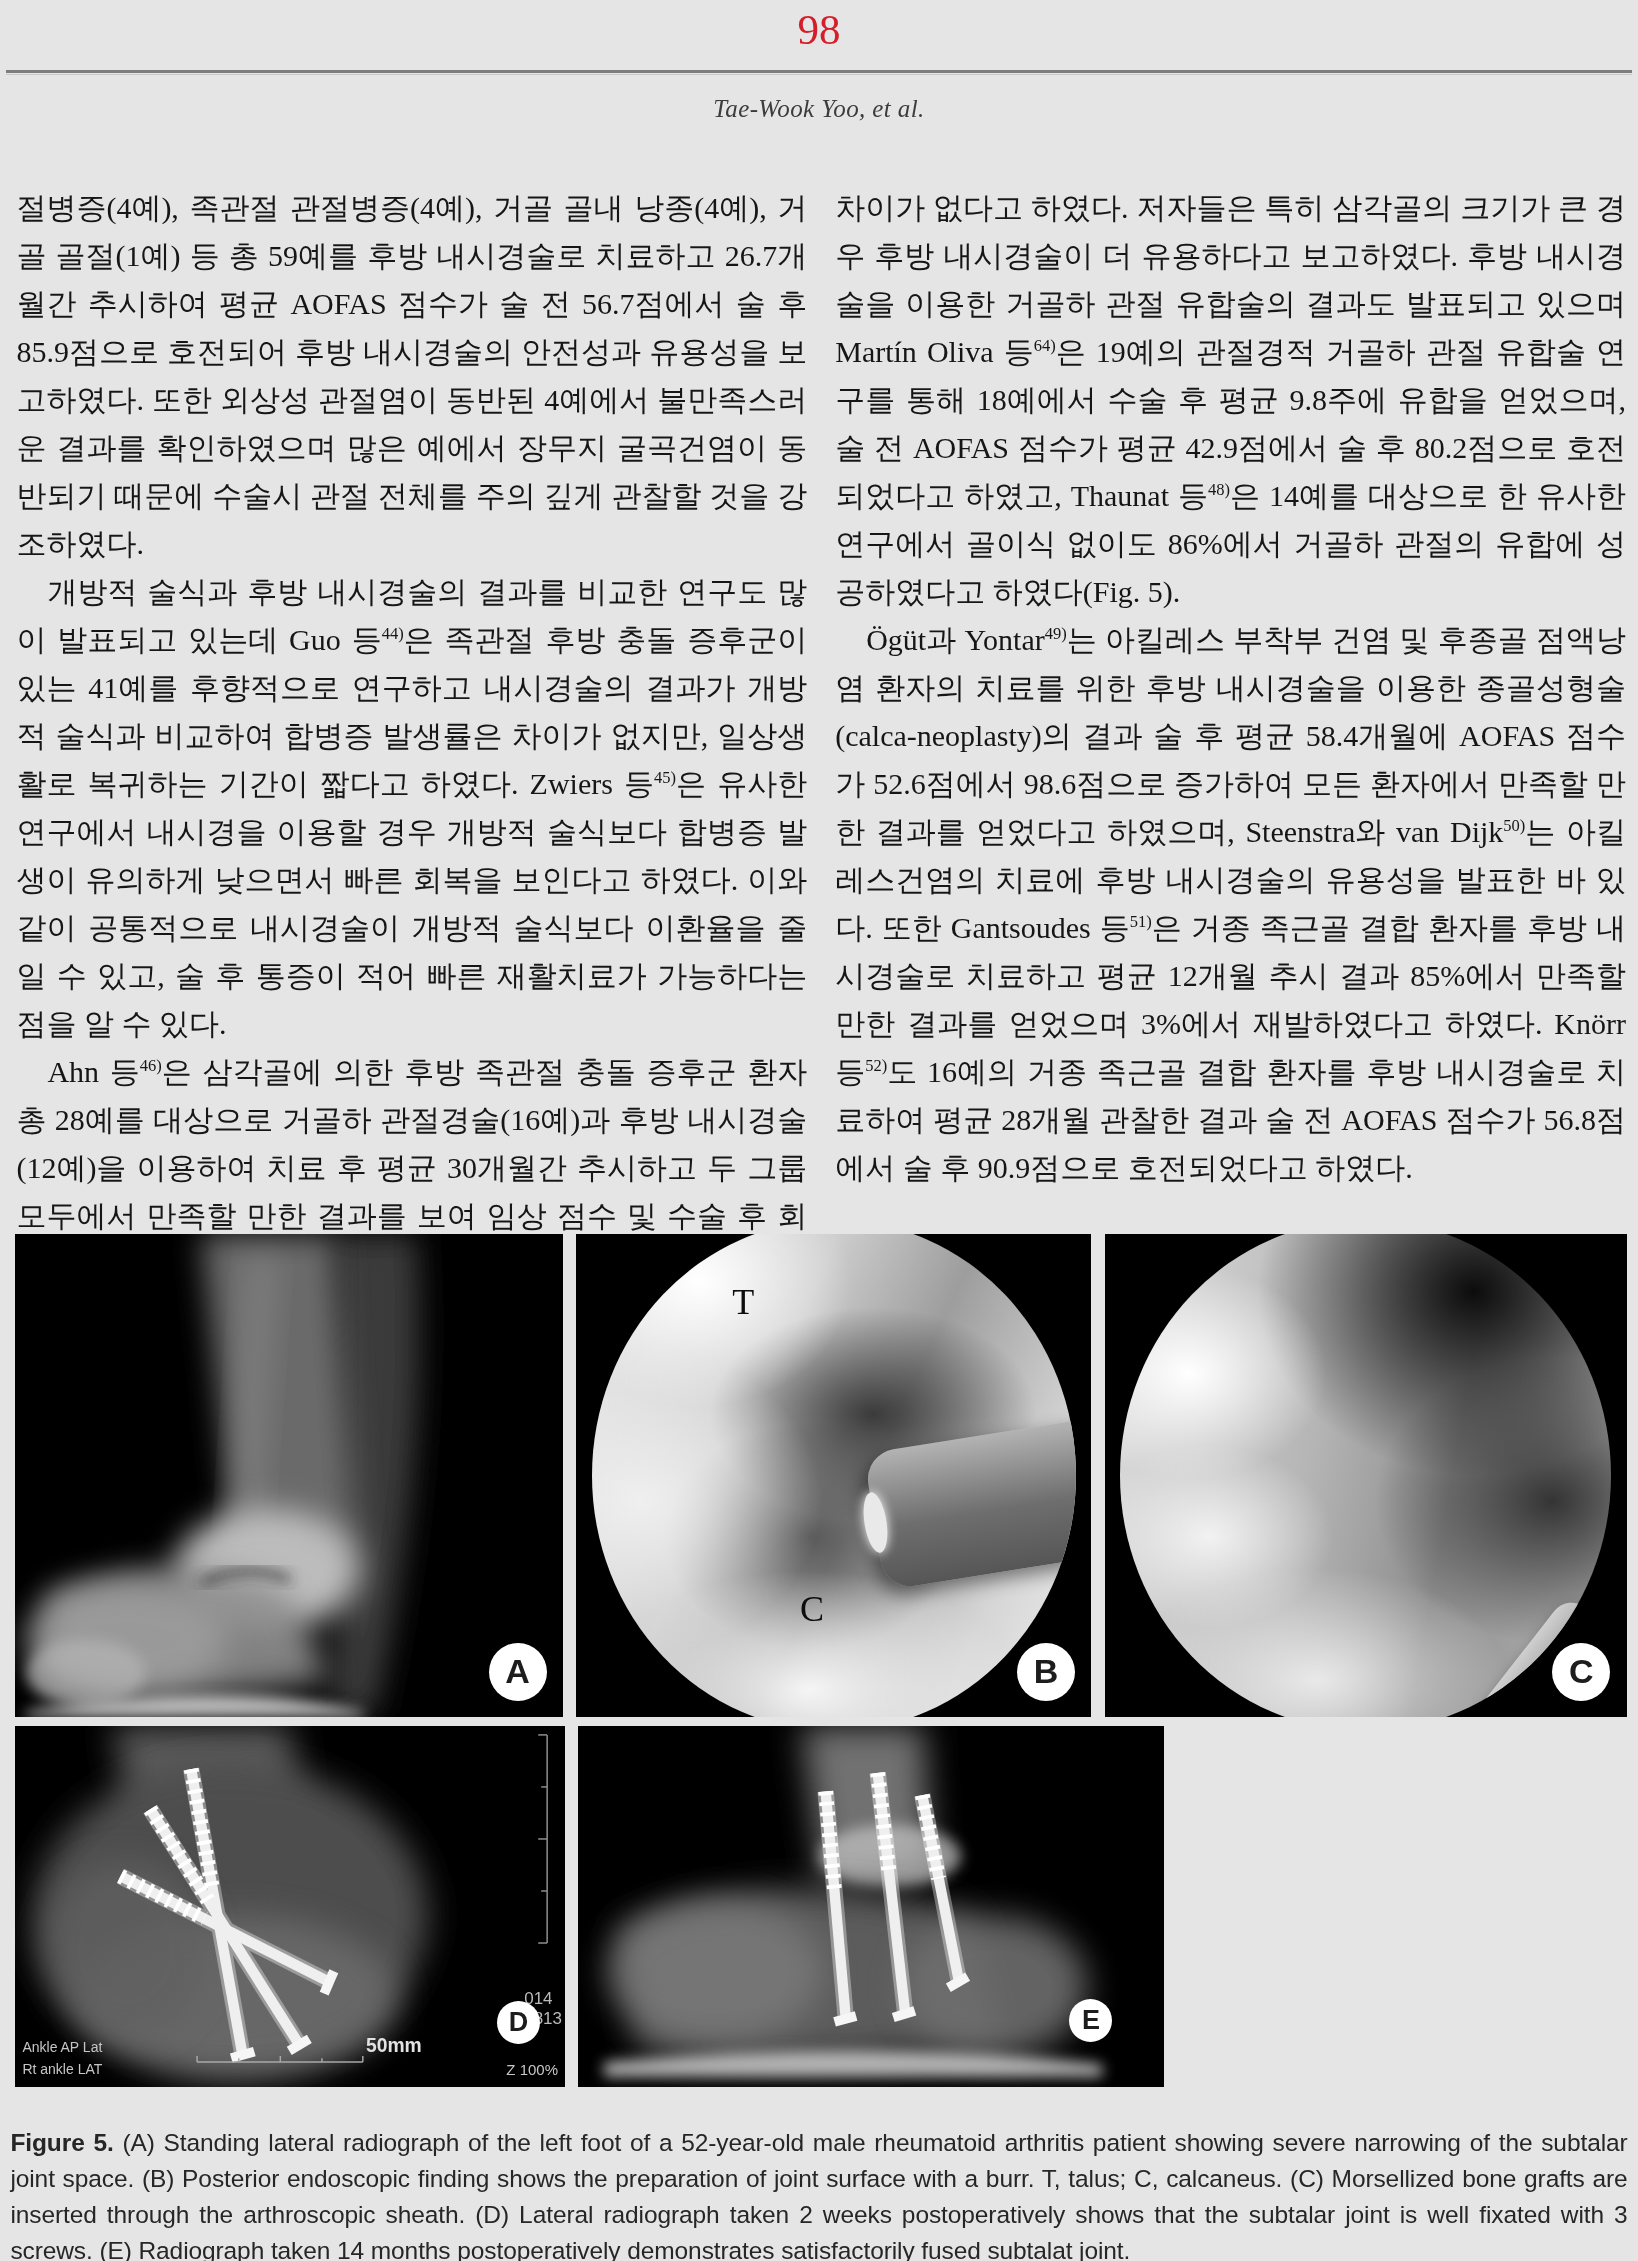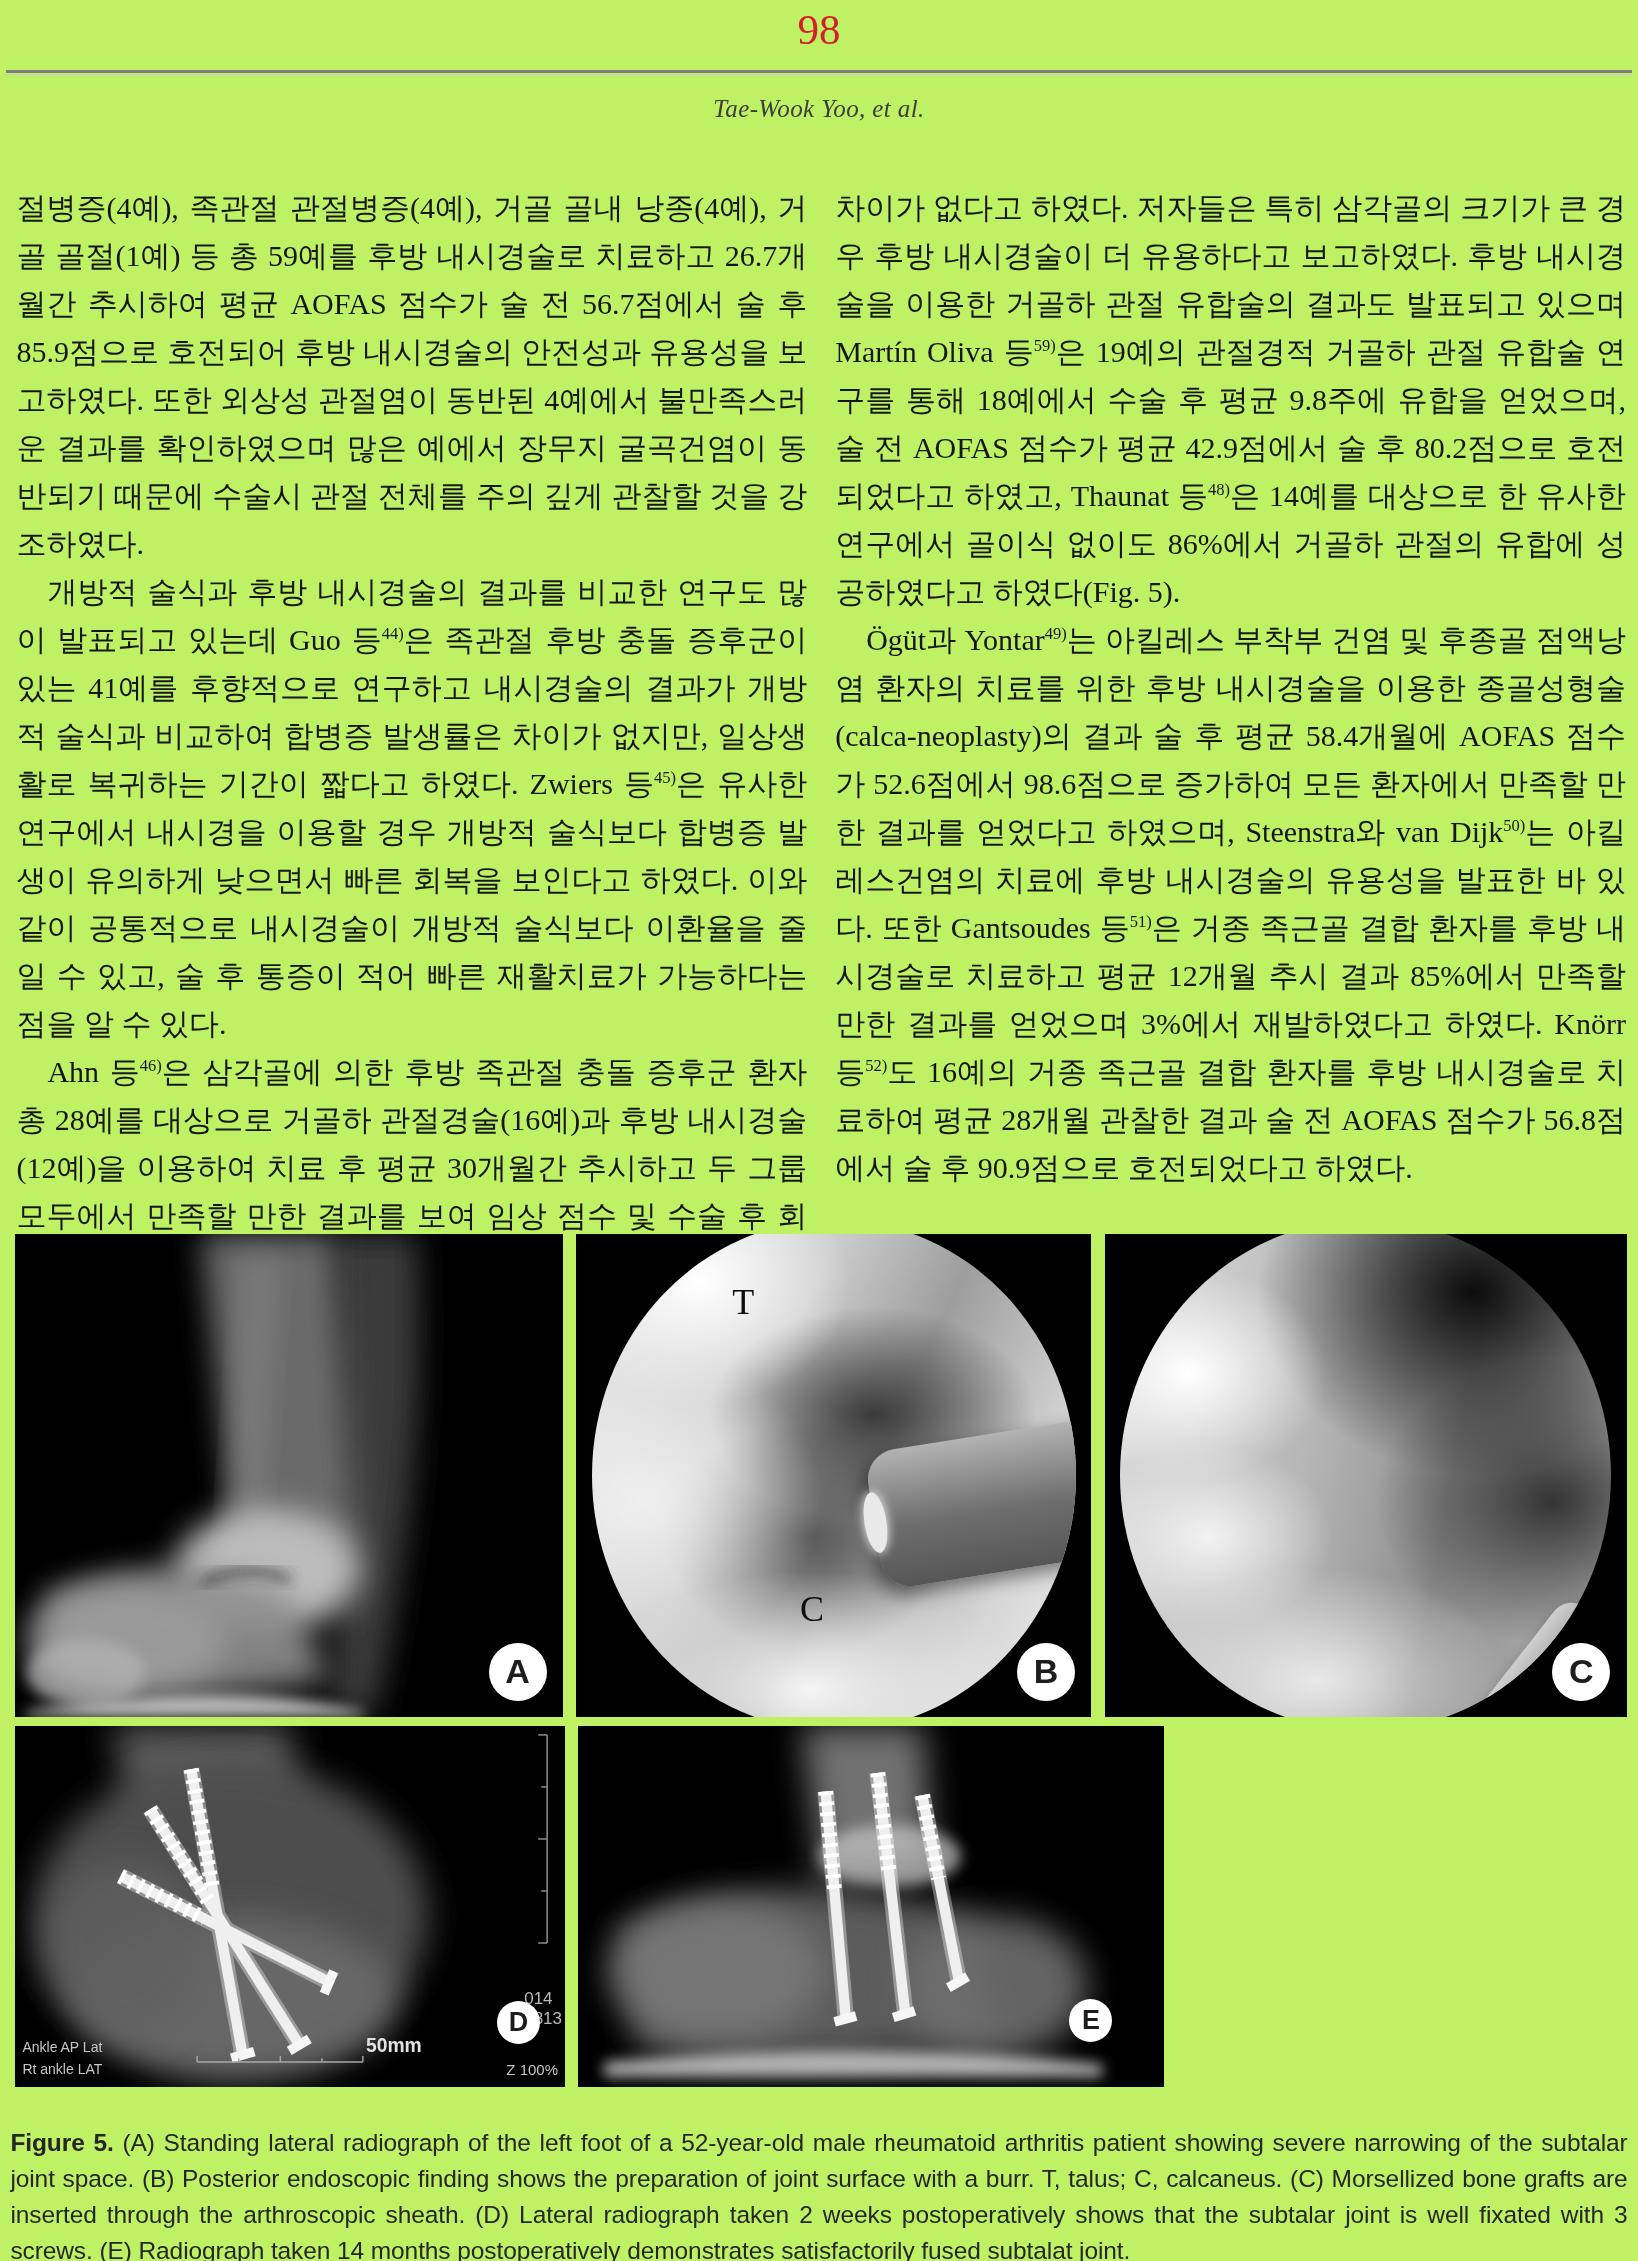--- a/index.html
+++ b/index.html
@@ -1,17 +1,17 @@
 <!DOCTYPE html>
 <html style="font-size:12px"><head>
 <meta charset="utf-8">
 <style>
   html,body{margin:0;padding:0;background:#ffffff;}
   body{width:1638px;height:2261px;position:relative;font-family:"Liberation Serif","DejaVu Serif",serif;color:#1c1c1c;-webkit-font-smoothing:antialiased;}
-  .page{position:absolute;inset:0;background:#bef264;overflow:hidden;}
+  .page{position:absolute;inset:0;background:#e5e5e5;overflow:hidden;}
 
   
   .page-number{position:absolute;top:7.4px;left:0;width:100%;text-align:center;font-size:43px;line-height:45px;font-weight:400;}
   .header-rule{position:absolute;top:70px;left:6px;right:6px;height:4.5px;border-top:3px solid #7d7d7d;border-bottom:1.5px solid #c9c9c9;box-sizing:border-box;}
   .running-author{position:absolute;top:95px;left:0;width:100%;text-align:center;font-size:25px;color:#3c3c3c;letter-spacing:0.4px;font-style:italic;}
 
   
   .columns{position:absolute;top:184px;left:16.4px;right:12px;display:flex;gap:28px;}
   .col{flex:1 1 0;font-size:30px;line-height:48px;text-align:justify;color:#161616;font-family:Liberation Serif, serif;}
   .col p{margin:0;}
@@ -78,21 +78,21 @@
   <div class="header-rule"></div>
   <div class="running-author">Tae-Wook Yoo, et al.</div>
 
   <div class="columns">
     <div class="col">
         <p class="">절병증(4예), 족관절 관절병증(4예), 거골 골내 낭종(4예), 거골 골절(1예) 등 총 59예를 후방 내시경술로 치료하고 26.7개월간 추시하여 평균 AOFAS 점수가 술 전 56.7점에서 술 후 85.9점으로 호전되어 후방 내시경술의 안전성과 유용성을 보고하였다. 또한 외상성 관절염이 동반된 4예에서 불만족스러운 결과를 확인하였으며 많은 예에서 장무지 굴곡건염이 동반되기 때문에 수술시 관절 전체를 주의 깊게 관찰할 것을 강조하였다.</p>
         <p class="indent">개방적 술식과 후방 내시경술의 결과를 비교한 연구도 많이 발표되고 있는데 Guo 등<sup>44)</sup>은 족관절 후방 충돌 증후군이 있는 41예를 후향적으로 연구하고 내시경술의 결과가 개방적 술식과 비교하여 합병증 발생률은 차이가 없지만, 일상생활로 복귀하는 기간이 짧다고 하였다. Zwiers 등<sup>45)</sup>은 유사한 연구에서 내시경을 이용할 경우 개방적 술식보다 합병증 발생이 유의하게 낮으면서 빠른 회복을 보인다고 하였다. 이와 같이 공통적으로 내시경술이 개방적 술식보다 이환율을 줄일 수 있고, 술 후 통증이 적어 빠른 재활치료가 가능하다는 점을 알 수 있다.</p>
         <p class="indent">Ahn 등<sup>46)</sup>은 삼각골에 의한 후방 족관절 충돌 증후군 환자 총 28예를 대상으로 거골하 관절경술(16예)과 후방 내시경술(12예)을 이용하여 치료 후 평균 30개월간 추시하고 두 그룹 모두에서 만족할 만한 결과를 보여 임상 점수 및 수술 후 회복기간에 유의한</p>
       </div>
     <div class="col">
-        <p class="">차이가 없다고 하였다. 저자들은 특히 삼각골의 크기가 큰 경우 후방 내시경술이 더 유용하다고 보고하였다. 후방 내시경술을 이용한 거골하 관절 유합술의 결과도 발표되고 있으며 Martín Oliva 등<sup>59)</sup>은 19예의 관절경적 거골하 관절 유합술 연구를 통해 18예에서 수술 후 평균 9.8주에 유합을 얻었으며, 술 전 AOFAS 점수가 평균 42.9점에서 술 후 80.2점으로 호전되었다고 하였고, Thaunat 등<sup>48)</sup>은 14예를 대상으로 한 유사한 연구에서 골이식 없이도 86%에서 거골하 관절의 유합에 성공하였다고 하였다(Fig. 5).</p>
+        <p class="">차이가 없다고 하였다. 저자들은 특히 삼각골의 크기가 큰 경우 후방 내시경술이 더 유용하다고 보고하였다. 후방 내시경술을 이용한 거골하 관절 유합술의 결과도 발표되고 있으며 Martín Oliva 등<sup>64)</sup>은 19예의 관절경적 거골하 관절 유합술 연구를 통해 18예에서 수술 후 평균 9.8주에 유합을 얻었으며, 술 전 AOFAS 점수가 평균 42.9점에서 술 후 80.2점으로 호전되었다고 하였고, Thaunat 등<sup>48)</sup>은 14예를 대상으로 한 유사한 연구에서 골이식 없이도 86%에서 거골하 관절의 유합에 성공하였다고 하였다(Fig. 5).</p>
         <p class="indent">Ögüt과 Yontar<sup>49)</sup>는 아킬레스 부착부 건염 및 후종골 점액낭염 환자의 치료를 위한 후방 내시경술을 이용한 종골성형술(calca-neoplasty)의 결과 술 후 평균 58.4개월에 AOFAS 점수가 52.6점에서 98.6점으로 증가하여 모든 환자에서 만족할 만한 결과를 얻었다고 하였으며, Steenstra와 van Dijk<sup>50)</sup>는 아킬레스건염의 치료에 후방 내시경술의 유용성을 발표한 바 있다. 또한 Gantsoudes 등<sup>51)</sup>은 거종 족근골 결합 환자를 후방 내시경술로 치료하고 평균 12개월 추시 결과 85%에서 만족할 만한 결과를 얻었으며 3%에서 재발하였다고 하였다. Knörr 등<sup>52)</sup>도 16예의 거종 족근골 결합 환자를 후방 내시경술로 치료하여 평균 28개월 관찰한 결과 술 전 AOFAS 점수가 56.8점에서 술 후 90.9점으로 호전되었다고 하였다.</p>
       </div>
   </div>
 
   <div class="figure">
 
     <div class="fig-row row1">
 
       <div class="panel pA">
         <svg viewBox="0 0 737 650">

